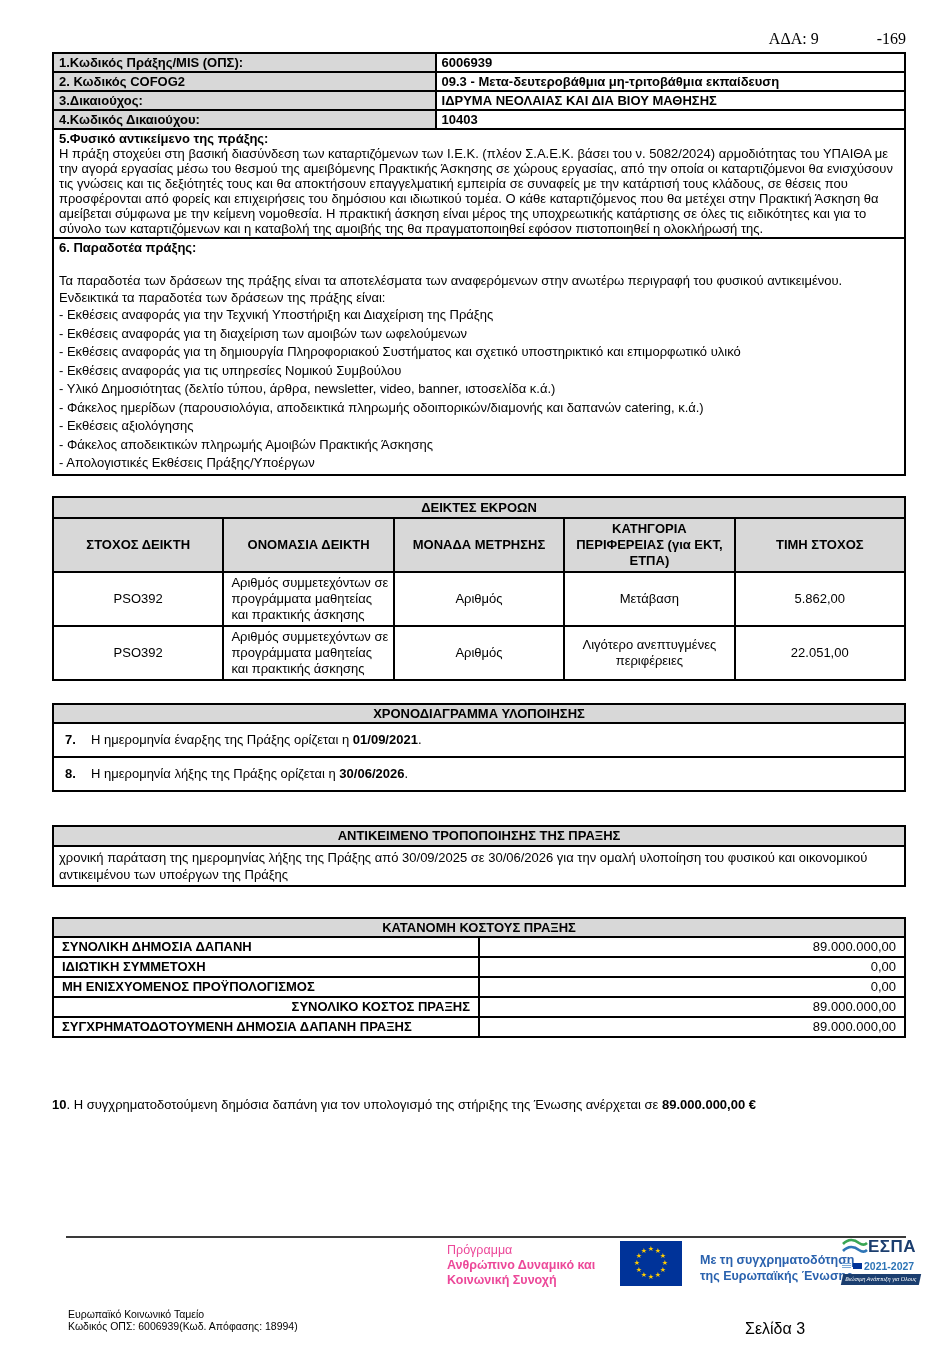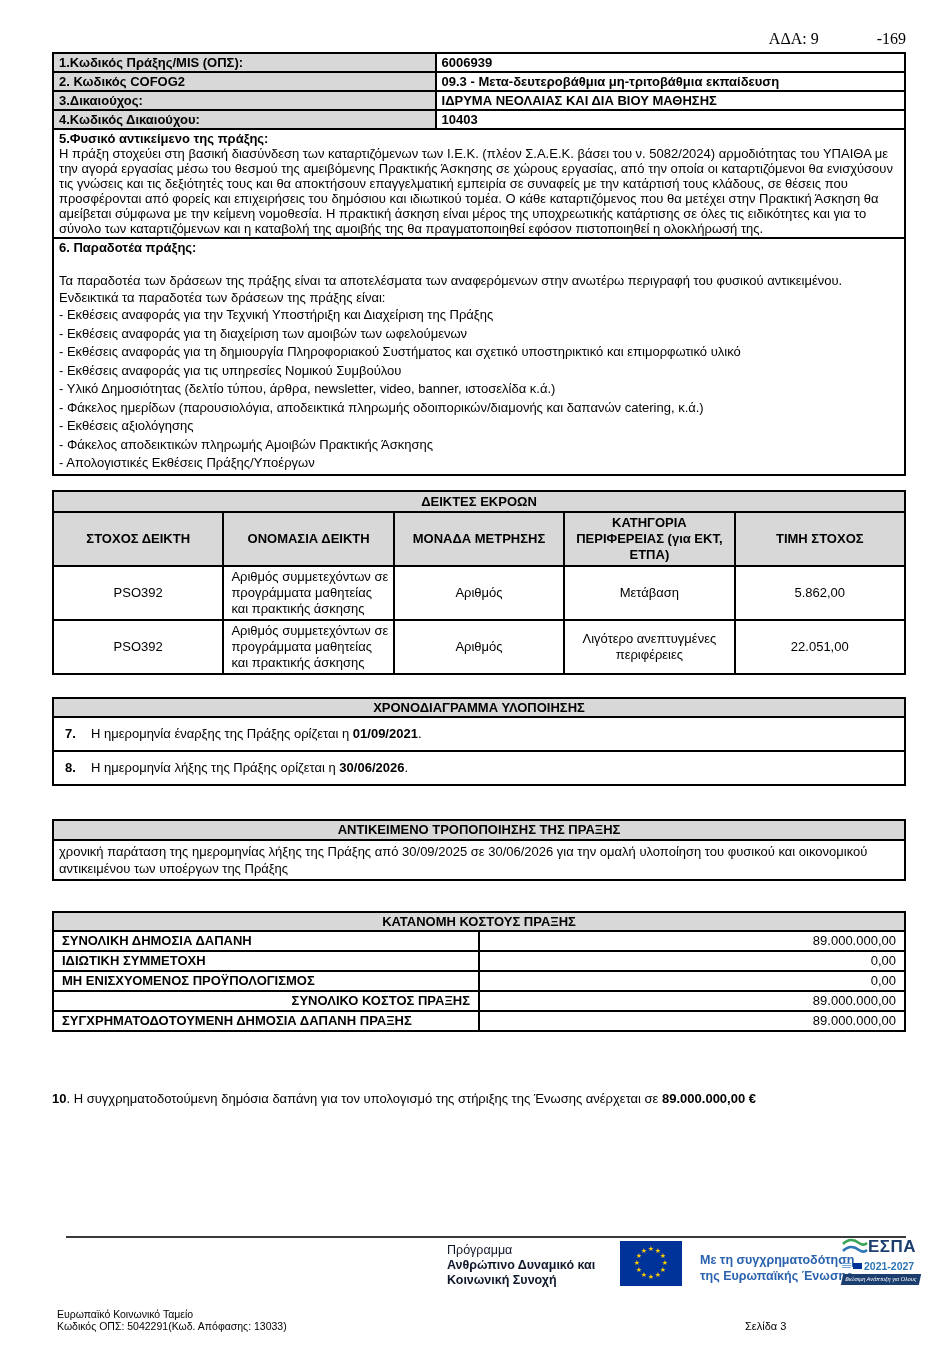--- a/index.html
+++ b/index.html
@@ -17,21 +17,21 @@
   .b{font-weight:bold;}
   
   .info-table td{padding:1px 5px;height:18px;line-height:15px;font-weight:bold;}
   .info-table .lbl{width:44.9%;}
   .section-cell{padding:2px 6px 4px 5px;font-weight:normal !important;line-height:17px;}
   .section-cell .head{font-weight:bold;}
   .sec6-pad{padding-bottom:30px;}
   .bullets div{line-height:18.5px;}
   .intro{margin:17px 0 0 0;line-height:17px;}
   
-  .indicators{margin-top:14px;}
+  .indicators{margin-top:20px;}
   .indicators td{padding:2px 4px;text-align:center;line-height:16px;}
   .ind-title{font-weight:bold;height:19px;line-height:15px !important;}
   .ind-head td{font-weight:bold;vertical-align:middle;height:54px;}
   .ind-row td{vertical-align:middle;height:36px;}
   .ind-name{text-align:left !important;padding-left:7px !important;}
   .w-code{width:10.6%;} .w-name{width:35.2%;} .w-unit{width:13.3%;} .w-region{width:17.5%;} .w-target{width:23.4%;}
   
   .timeline{margin-top:22px;}
   .timeline td{padding:0 5px;}
   .tl-title{font-weight:bold;text-align:center;height:19px;line-height:17px;}
@@ -48,35 +48,35 @@
   .cost td{height:20px;vertical-align:middle;padding:0 8px;}
   .cost .clbl{width:62.2%;font-weight:bold;}
   .cost .cval{text-align:right;}
   .cost-title{font-weight:bold;text-align:center;height:19px !important;line-height:15px;}
   .lbl-right{text-align:right;}
   
   .item10{margin-top:58px;line-height:17px;}
   
   .footer{position:absolute;left:52px;right:46px;top:1236px;height:110px;}
   .f-rule{position:absolute;left:14px;right:0;top:0;height:2px;background:#3a3a3a;}
-  .f-program{position:absolute;left:395px;top:7px;color:#0f172a;font-size:12.5px;line-height:15px;}
+  .f-program{position:absolute;left:395px;top:7px;color:#ec4899;font-size:12.5px;line-height:15px;}
   .f-cofin{position:absolute;left:648px;top:16px;color:#2a62ae;font-size:12.5px;line-height:16px;font-weight:bold;}
   .eu-flag{position:absolute;left:568px;top:5px;}
   .espa{position:absolute;left:790px;top:2px;width:78px;}
   .espa-top{display:flex;align-items:flex-start;}
   .espa-word{color:#1b3e6f;font-weight:bold;font-size:17px;letter-spacing:.5px;line-height:17px;}
   .espa-years{display:flex;align-items:center;gap:2px;margin-top:1px;}
   .espa-years span{color:#2e75b6;font-weight:bold;font-size:10.5px;}
   .mini-flag{display:inline-block;width:9px;height:6px;}
   .gr{background:repeating-linear-gradient(#7aa9d8 0 1px,#fff 1px 2px);}
   .eu-mini{background:#039;}
   .espa-ribbon{margin-top:2px;background:#1b3e6f;color:#fff;font-size:5.5px;line-height:11px;
                height:11px;text-align:center;transform:skewX(-12deg);white-space:nowrap;overflow:hidden;}
-  .f-bottom{position:absolute;left:5px;top:72px;font-size:10.5px;line-height:12px;}
-  .f-page{position:absolute;left:693px;top:84px;font-size:11px;}
+  .f-bottom{position:absolute;left:16px;top:72px;font-size:10.5px;line-height:12px;}
+  .f-page{position:absolute;left:693px;top:84px;font-size:16px;}
 </style>
 </head>
 <body>
 
 <div class="page">
 
   <div class="ada">
     <span>ΑΔΑ: 9</span><span class="ada-gap"></span><span>-169</span>
   </div>
 
@@ -261,18 +261,18 @@
       <div class="espa-years">
         <span class="mini-flag gr"></span>
         <span class="mini-flag eu-mini"></span>
         <span>2021-2027</span>
       </div>
       <div class="espa-ribbon">Βιώσιμη Ανάπτυξη για Όλους</div>
     </div>
 
     <div class="f-bottom">
       <div>Ευρωπαϊκό Κοινωνικό Ταμείο</div>
-      <div>Κωδικός ΟΠΣ: 5042291(Κωδ. Απόφασης: 13033)</div>
+      <div>Κωδικός ΟΠΣ: 6006939(Κωδ. Απόφασης: 18994)</div>
     </div>
     <div class="f-page">Σελίδα 3</div>
   </div>
 
 </div>
 
 </body></html>

